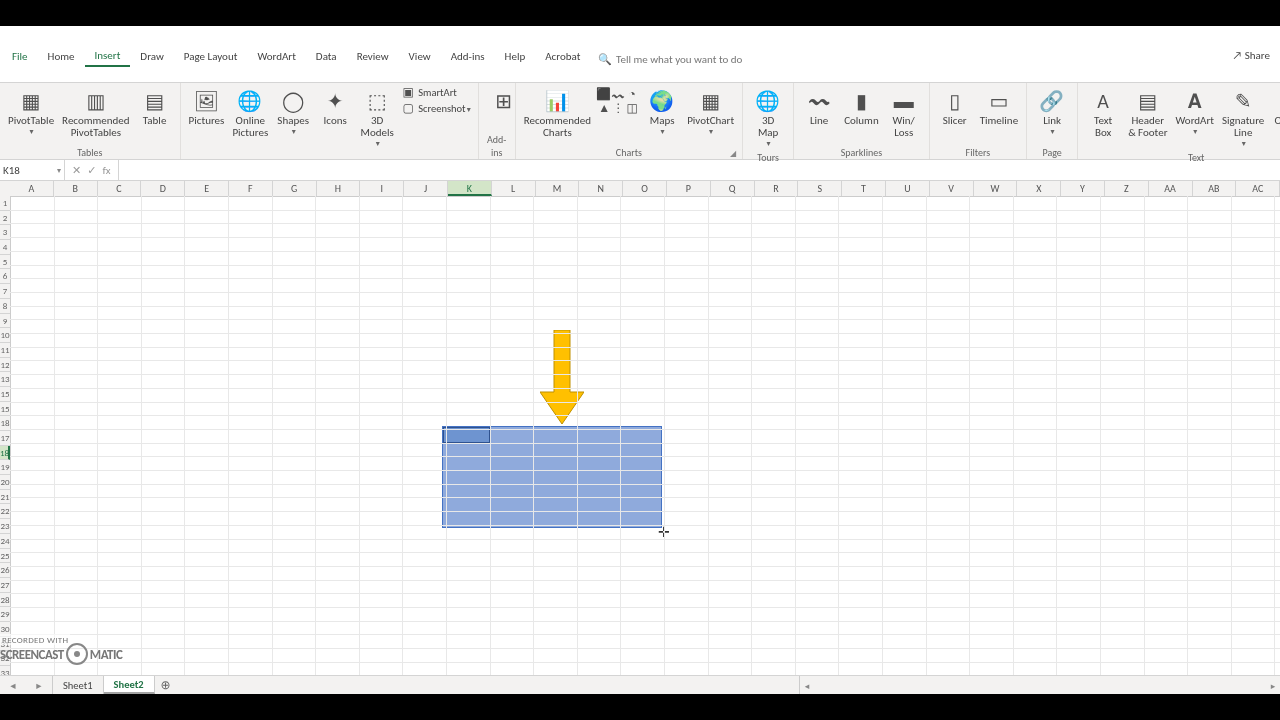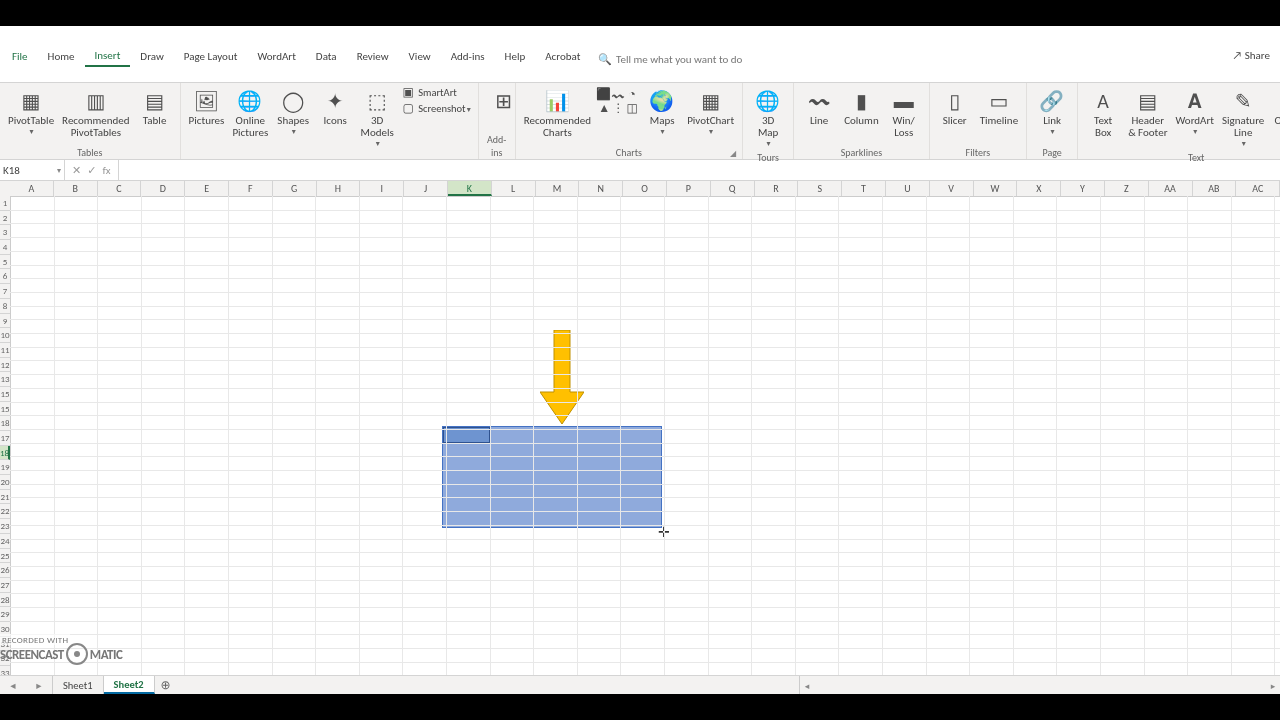--- a/index.html
+++ b/index.html
@@ -55,21 +55,21 @@
   .shape-rect-1{position:absolute;left:433px;top:40px;width:218px;height:94px;background:#4472c4;border:1px solid #2f528f;color:#fff;display:flex;align-items:center;justify-content:center;font-size:11px}
   .shape-arrow{position:absolute;left:530px;top:134px}
   .shape-rect-2{position:absolute;left:432px;top:230px;width:218px;height:100px;background:#8faadc;border:1px solid #4472c4}
   .shape-rect-2 .corner{position:absolute;left:0;top:0;width:45px;height:14px;border:1px solid #2f528f;background:#6e94d0}
   .drag-cursor{position:absolute;left:648px;top:328px;font-size:14px;color:#333}
   
   
   .sheetbar{height:18px;background:#f3f2f1;border-top:1px solid #d4d4d4;display:flex;align-items:stretch;font-size:10.5px}
   .nav-arrows{width:52px;border-right:1px solid #ccc;display:flex;align-items:center;justify-content:space-around;color:#888}
   .sheet-tab{padding:2px 10px;border-right:1px solid #ccc;background:#f3f2f1;cursor:pointer;display:flex;align-items:center}
-  .sheet-tab.active{background:#fff;border-bottom:2px solid #0369a1;font-weight:600;color:#217346}
+  .sheet-tab.active{background:#fff;border-bottom:2px solid #a3a3a3;font-weight:600;color:#217346}
   .sheet-add{width:22px;display:flex;align-items:center;justify-content:center;color:#666;font-size:12px}
   .hscroll{margin-left:auto;width:480px;display:flex;align-items:center;border-left:1px solid #ccc}
   .hscroll .sbtn{width:14px;text-align:center;color:#888;font-size:9px}
   .hscroll .strack{flex:1;height:12px;background:#f3f2f1;position:relative}
   
   
   .recorded{position:absolute;left:0;bottom:30px;font-size:9px;color:#777;background:rgba(255,255,255,.6);padding:0 2px;letter-spacing:.3px}
   .som-logo{position:absolute;left:0;bottom:10px;font-size:13px;color:#777;font-weight:bold;letter-spacing:-.5px;display:flex;align-items:center}
   .som-logo .circ{width:18px;height:18px;border:2px solid #888;border-radius:50%;margin:0 2px;display:inline-flex;align-items:center;justify-content:center}
   .som-logo .circ::after{content:"";width:6px;height:6px;border-radius:50%;background:#888}

